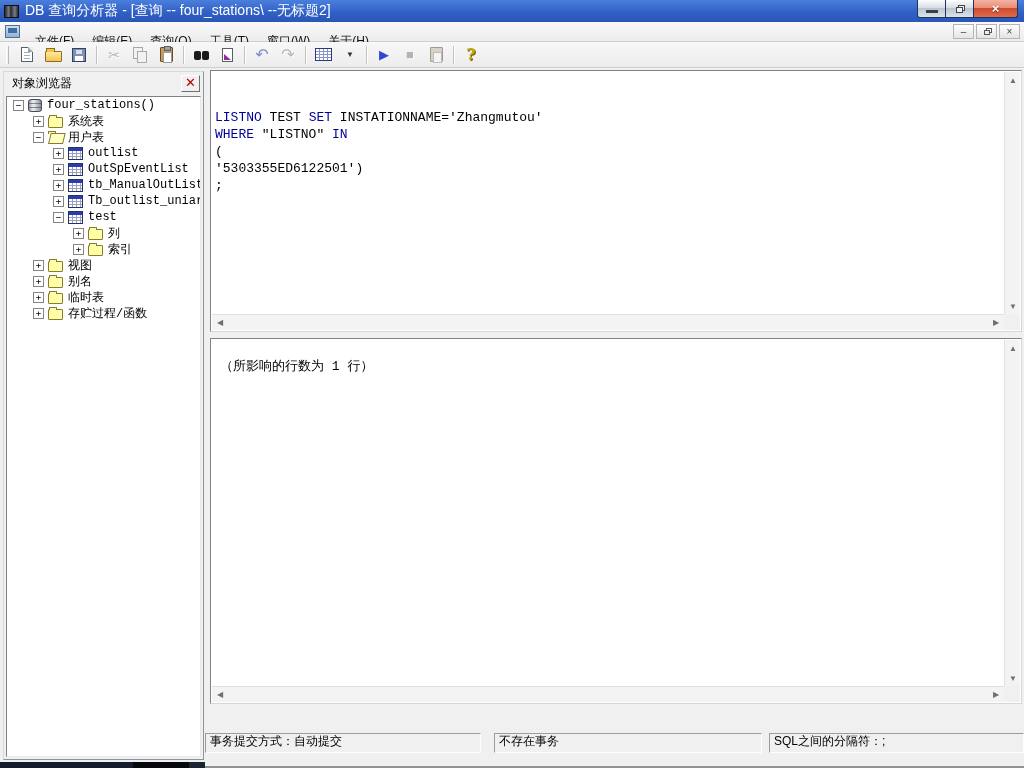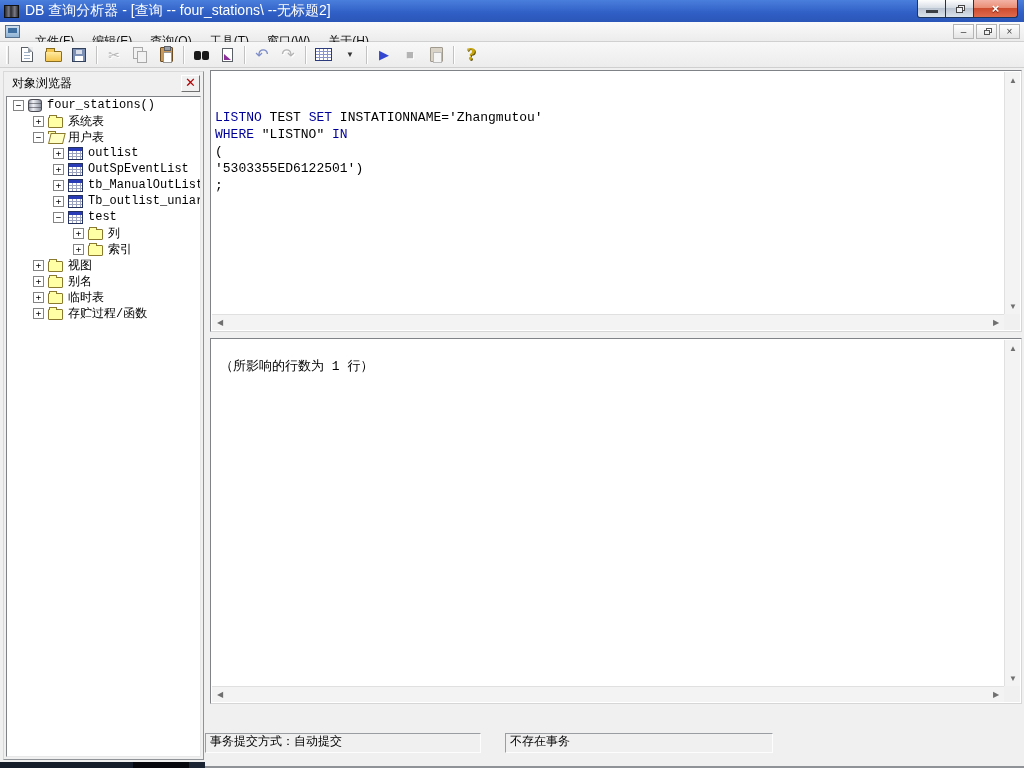--- a/index.html
+++ b/index.html
@@ -116,21 +116,21 @@
   .tabbar { position:absolute; left:210px; top:705px; width:812px; height:26px; border-top:1px solid #999; background:#f0f0f0; }
   .tab { position:absolute; left:8px; top:0; height:24px; padding:0 14px 0 7px; display:flex; align-items:center; gap:5px;
     background:#f4f4f4; border:1px solid #8a8d92; border-top:none; }
   .tab::after { content:""; position:absolute; right:-6px; top:0; width:11px; height:24px; background:#f4f4f4; border-right:1px solid #8a8d92; border-bottom:1px solid #8a8d92; transform:skewX(22deg); }
   .tab-icon { width:11px; height:13px; background:#fff; border:1px solid #44423a; position:relative; z-index:1; }
   .tab-icon::before { content:""; position:absolute; left:-3px; top:1px; width:3px; height:10px; background:#e8d25a; border:1px solid #8a7a30; }
   .tab-icon::after { content:""; position:absolute; left:2px; right:1px; top:2px; height:8px; background:repeating-linear-gradient(#9a8a30 0 1px, transparent 1px 3px); }
   .tab-label { position:relative; z-index:1; }
 
   
-  .statusrow { position:absolute; left:205px; right:0; height:20px; display:flex; gap:18px; }
+  .statusrow { position:absolute; left:205px; right:0; height:20px; display:flex; gap:7px; }
   .statusrow.r1 { top:733px; } .statusrow.r2 { top:751px; }
   .scell { background:#f0f0f0; border:1px solid; border-color:#9a9da2 #fdfdfd #fdfdfd #9a9da2; padding:0 4px; line-height:15px; white-space:nowrap; overflow:hidden; color:#000; }
   .scell.grow { flex:1; }
 
   
   .bottom-strip { position:absolute; left:0; bottom:0; width:205px; height:6px; background:linear-gradient(90deg,#151d2a 0 65%,#05070c 65% 92%,#1a2433 92%); }
   .bottom-line { position:absolute; left:205px; right:0; bottom:0; height:2px; background:#8f9296; }
 </style>
 </head>
 <body>
@@ -340,17 +340,18 @@
       <div class="sb-arrow">◀</div>
       <div class="sb-arrow">▶</div>
     </div>
     <div class="sb-corner"></div>
   </div>
 
 
   <div class="statusrow r1" id="status1">
       <div class="scell" style="width: 276px;">事务提交方式：自动提交</div>
       <div class="scell" style="width: 268px; margin-left: 6px;">不存在事务</div>
+      <div class="scell grow">SQL之间的分隔符：;</div>
     </div>
 
   <div class="bottom-strip"></div>
   <div class="bottom-line"></div>
 </div>
 
 </body></html>

